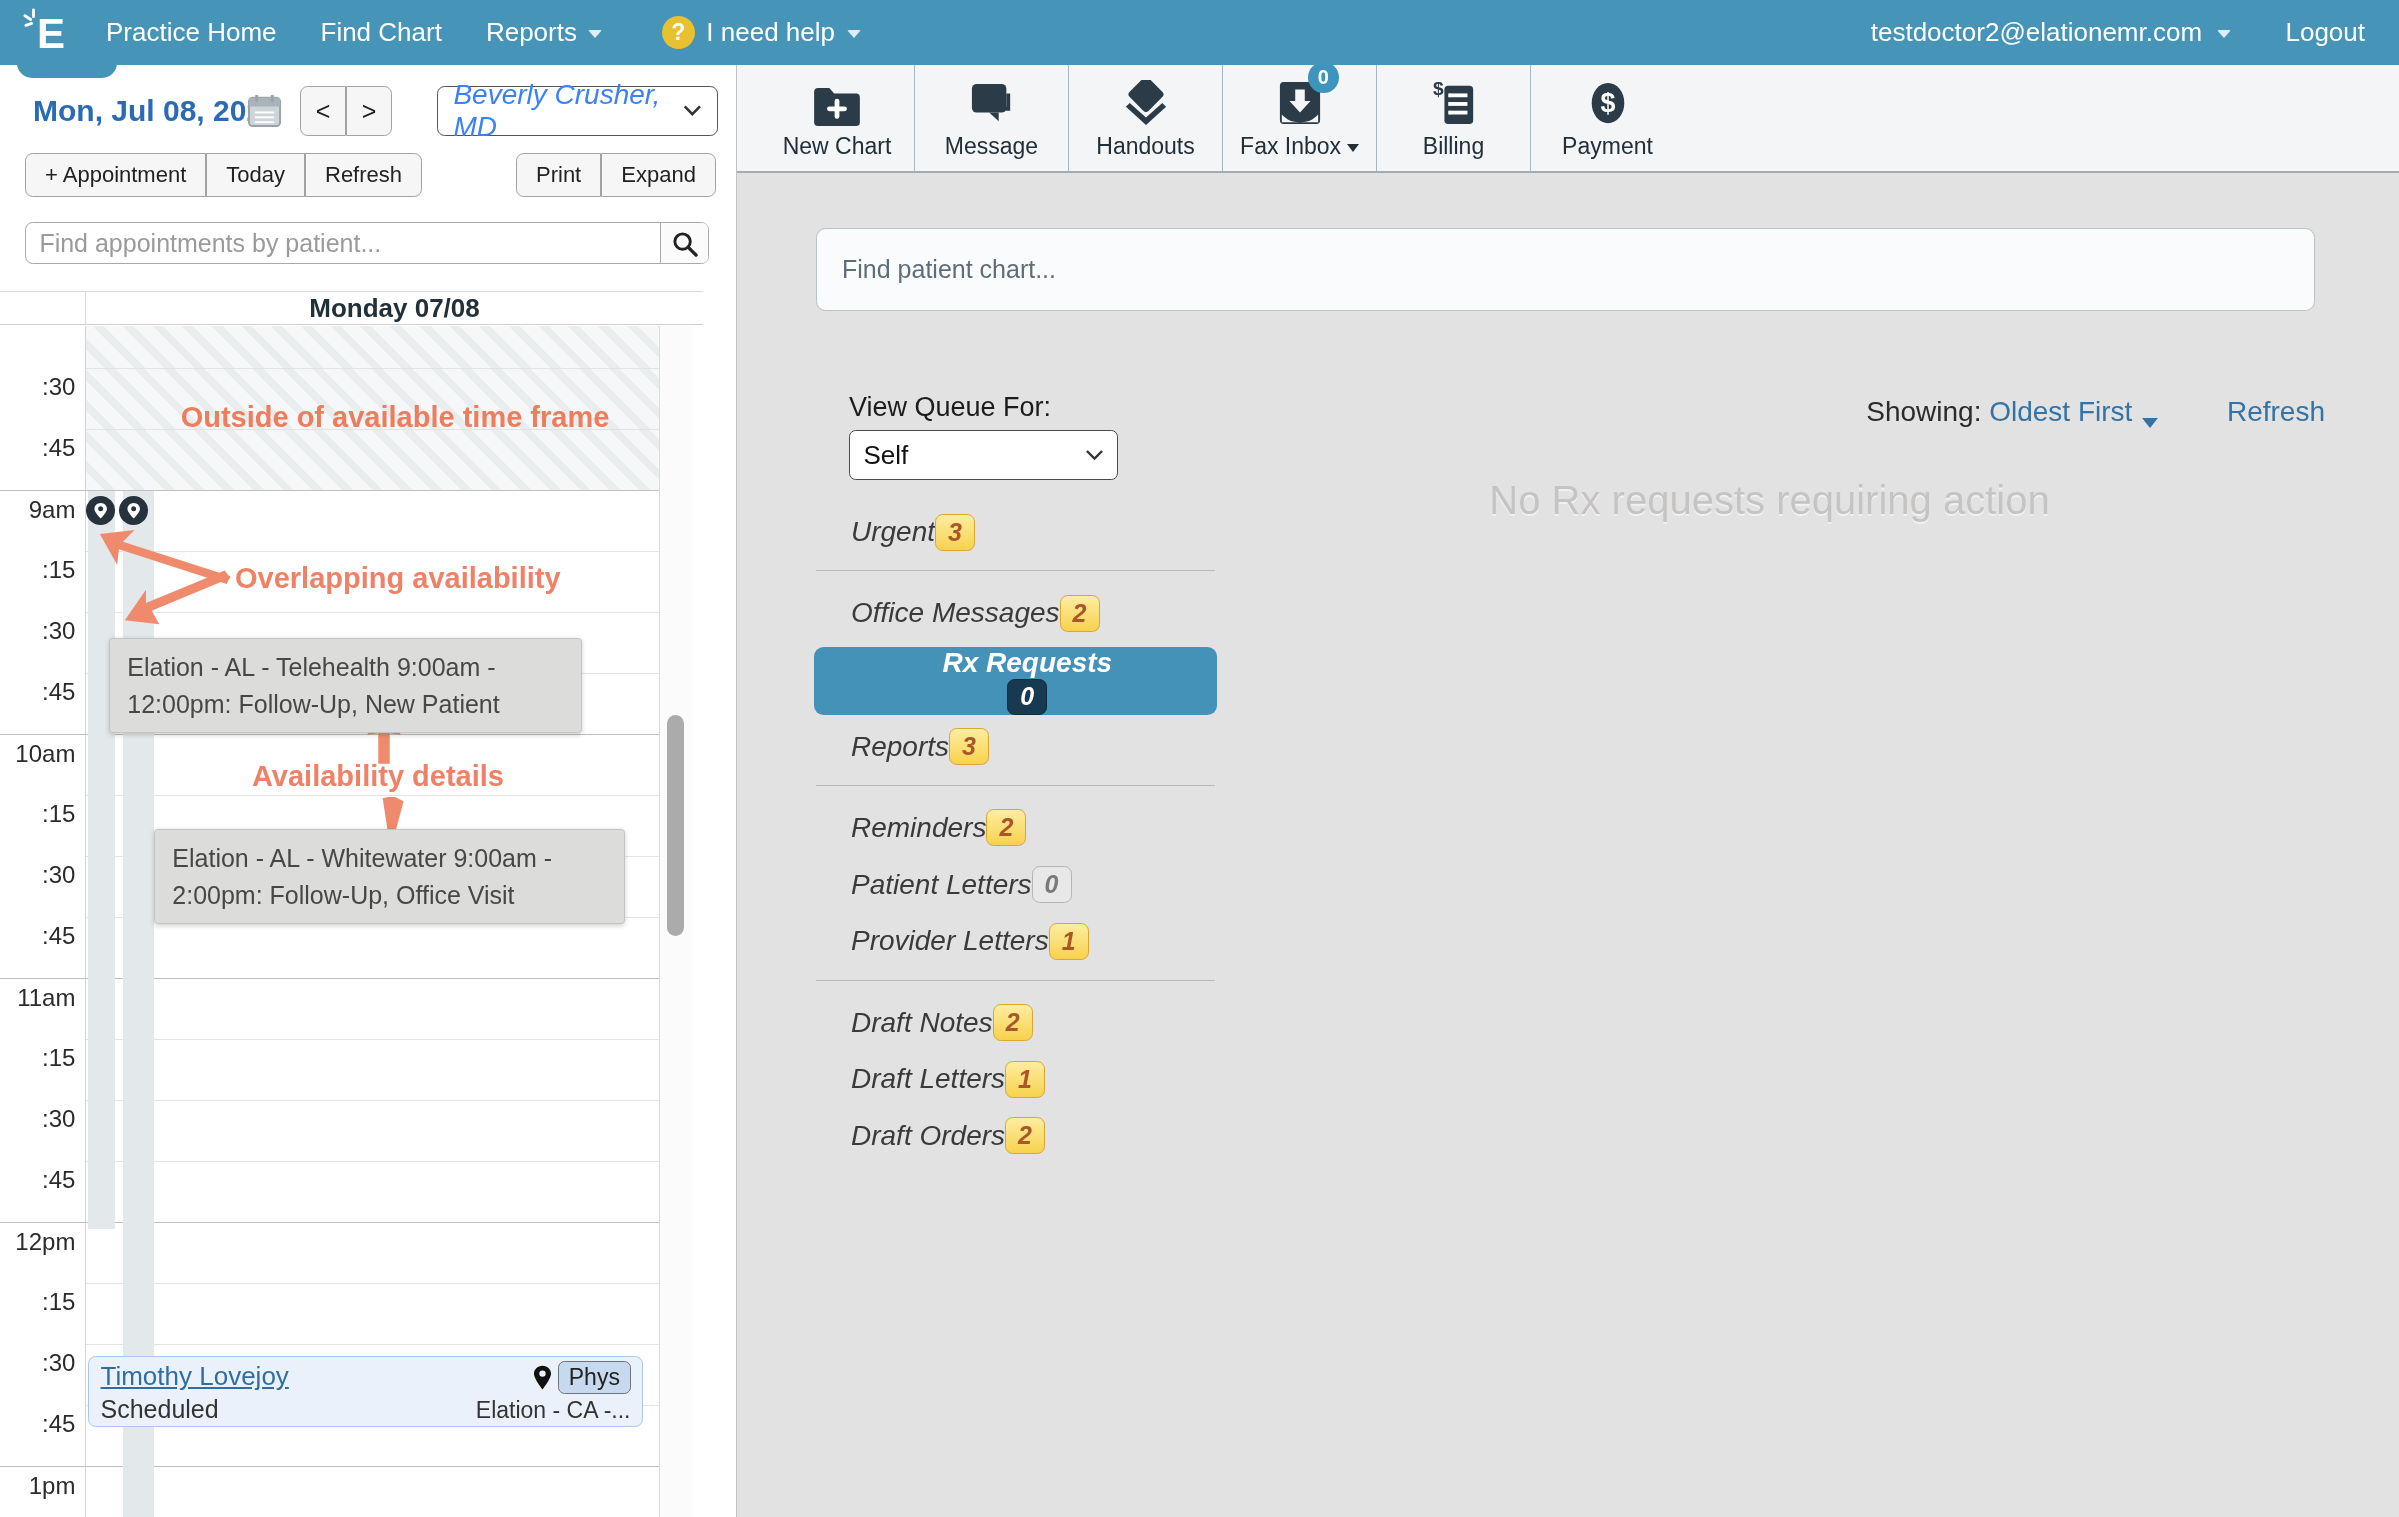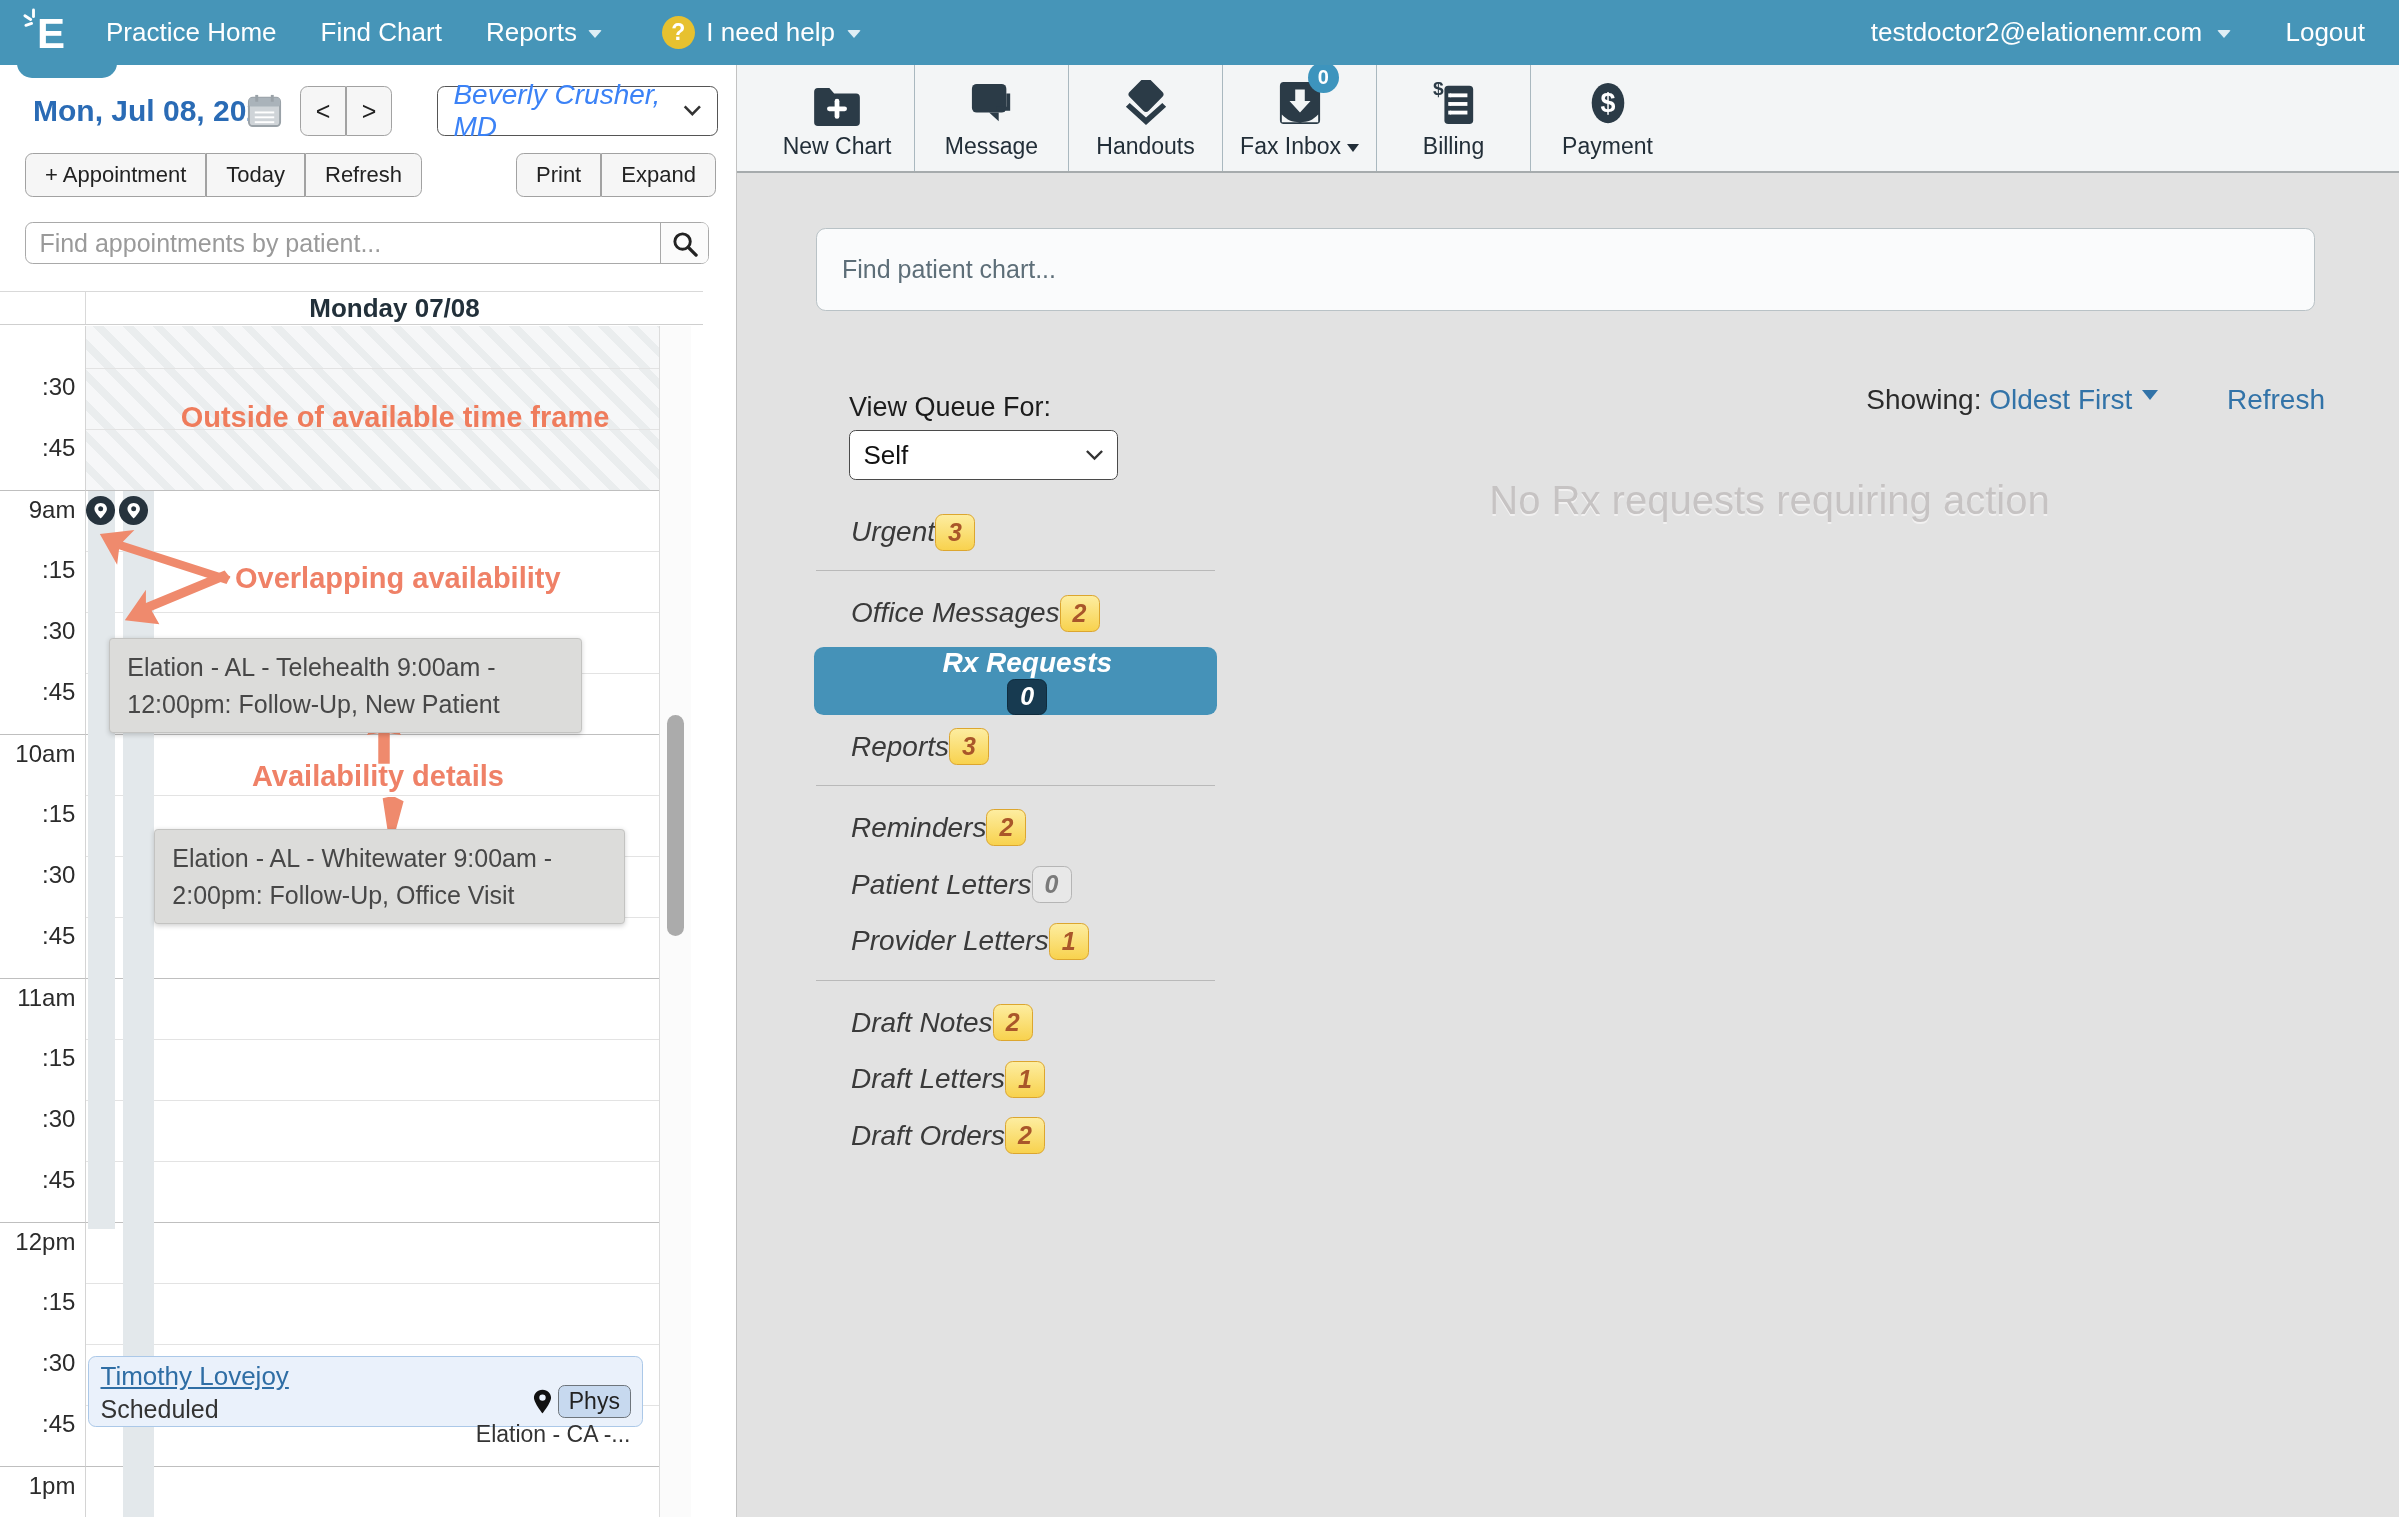--- a/index.html
+++ b/index.html
@@ -83,21 +83,21 @@
     border-radius:3.8px; box-shadow:0 1.9px 4.8px rgba(0,0,0,.18); padding:9.6px 17.3px;
     font-size:25px; color:#474747; line-height:37px; }
 
   .appt-card { position:absolute; left:88px; top:1030px; width:555px; height:71px; z-index:4;
     background:#eaf1fb; border:1.9px solid #abc8e8; border-radius:7.7px; padding:3.8px 11.5px;
     display:flex; justify-content:space-between; cursor:pointer; }
   .appt-left { display:flex; flex-direction:column; }
   .appt-name { font-size:26px; color:#2f6ea5; text-decoration:underline; }
   .appt-status { font-size:25px; color:#333; margin-top:2.9px; }
   .appt-right { display:flex; flex-direction:column; align-items:flex-end; }
-  .appt-loc-row { display:flex; align-items:center; gap:6px;margin-top:24px; }
+  .appt-loc-row { display:flex; align-items:center; gap:6px; }
   .phys-pill { background:#c7d9ef; border:1.9px solid #6e757c; border-radius:6.7px; font-size:23px;
     color:#222; padding:0 9.6px; height:33px; display:flex; align-items:center; }
   .appt-loc { font-size:23px; color:#333; margin-top:2.9px; }
 
   
   .main { position:absolute; left:736px; top:65px; width:1664px; height:1453px;
     background:#e2e2e2; border-left:1.9px solid #c2c2c2; }
   .toolbar { position:absolute; left:0; top:0; width:100%; height:108px; background:#f3f5f6;
     border-bottom:2.9px solid #a6abad; display:flex; padding-left:23px; }
   .tool { width:154px; display:flex; flex-direction:column; align-items:center; justify-content:center;
@@ -126,21 +126,21 @@
     padding:0 13.4px 0 37px; font-size:28px; color:#3a3a3a; cursor:pointer;font-style:italic; }
   .q-item.selected { background:#4592b8; border-radius:9.6px; color:#fff; font-weight:bold;
     height:68px; margin:3.8px 0 8.6px 0;flex-direction:column; }
   .q-div { border-top:1px solid #b9b9b9; margin:15.4px 1.9px 19px 1.9px; }
   .badge { min-width:40px; height:37px; border-radius:7.7px; font-size:25px; font-weight:bold;
     display:flex; align-items:center; justify-content:center; padding:0 5.8px; }
   .badge.yellow { background:linear-gradient(#fdeda0,#f8d24e); border:1.9px solid #dca62f; color:#a9562a; }
   .badge.gray { background:#e8e8e8; border:1.9px solid #b5b5b5; color:#7a7a7a; }
   .badge.navy { background:#173a50; border:1.9px solid #0f2c3e; color:#fff; }
 
-  .showing-row { position:absolute; right:75px; top:319px; display:flex; align-items:flex-start;
+  .showing-row { position:absolute; right:75px; top:331px; display:flex; align-items:flex-end;
     font-size:28px; }
   .showing-label { color:#2b2b2b; }
   .link { color:#3273a8; cursor:pointer; }
   .showing-caret { width:0; height:0; border-left:8.6px solid transparent; border-right:8.6px solid transparent;
     border-top:10.6px solid #3273a8; margin:5.8px 0 0 9.6px; }
   .refresh-link { margin-left:69px; }
 
   .empty-msg { position:absolute; left:403px; top:413px; width:1259px; text-align:center;
     font-size:40px; color:#c6c3c3; text-shadow:0 1.9px 0 #f2f1f1; }
 </style>

